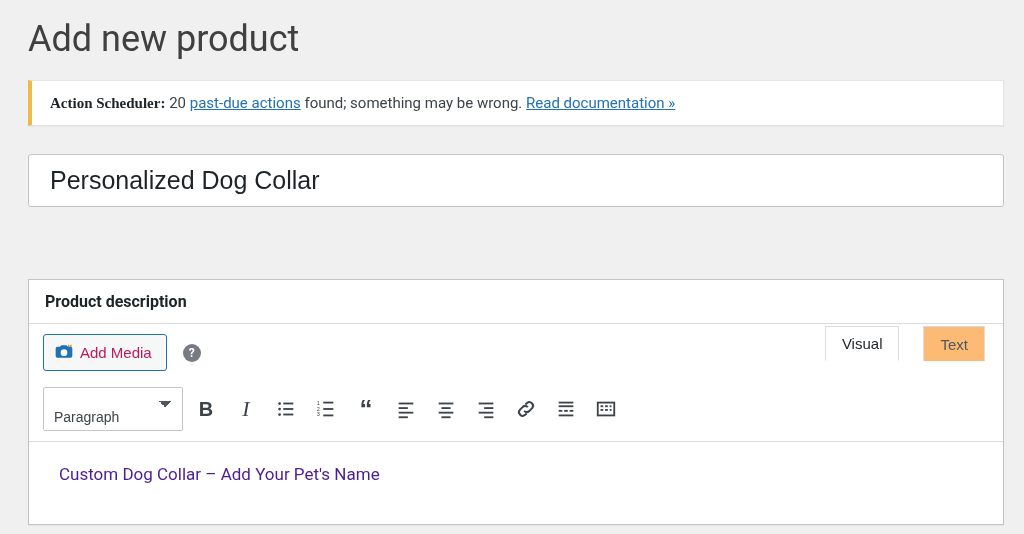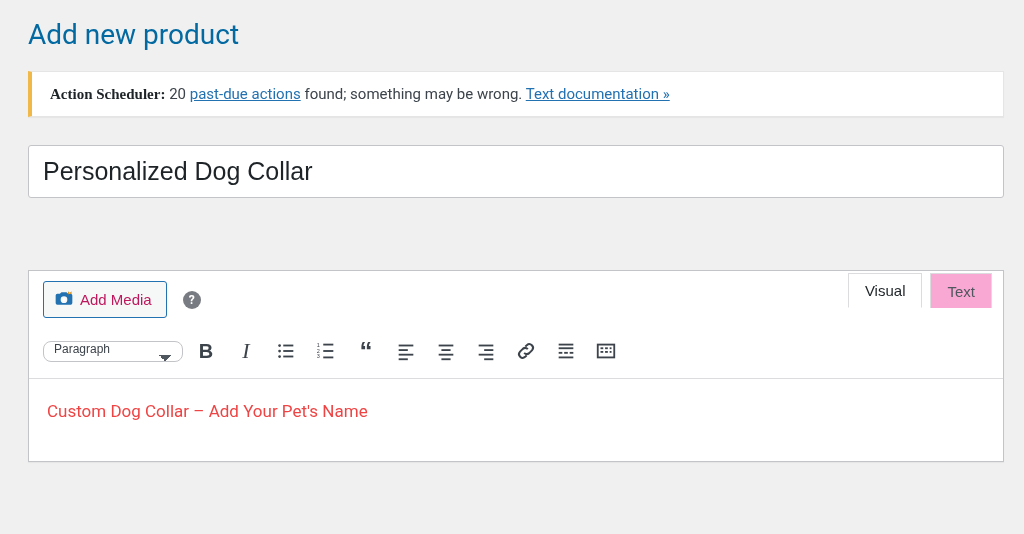--- a/index.html
+++ b/index.html
@@ -7,23 +7,23 @@
     font-family: -apple-system, BlinkMacSystemFont, "Segoe UI", Roboto, sans-serif;
     background: #f0f0f1;
     color: #1d2327;
     font-size: 13px;
     width: 1024px;
     height: 534px;
     overflow: hidden;
     padding: 0 20px 0 28px;
   }
   .page-title {
-    font-size: 28px;
+    font-size: 36px;
     font-weight: 400;
-    color: #0369a1;
+    color: #404040;
     padding: 18px 0 20px 0;
   }
   .notice {
     background: #fff;
     border-left: 4px solid #f0b849;
     box-shadow: 0 1px 1px rgba(0,0,0,0.04);
     border-top: 1px solid #e5e5e5;
     border-right: 1px solid #e5e5e5;
     border-bottom: 1px solid #e5e5e5;
     padding: 13px 18px;
@@ -32,21 +32,21 @@
     color: #3c434a;
   }
   .notice strong { font-weight: 600; color: #1d2327; font-family: Liberation Serif, serif;}
   .notice a { color: #2271b1; text-decoration: underline; }
   .title-input {
     width: 100%;
     background: #fff;
     border: 1px solid #c3c4c7;
     border-radius: 3px;
     font-size: 25px;
-    padding: 8px 14px;
+    padding: 8px 21px;
     line-height: 1.4;
     color: #1d2327;
     outline: none;
   }
   .editor-box {
     margin-top: 72px;
     background: #fff;
     border: 1px solid #c3c4c7;
     box-shadow: 0 1px 1px rgba(0,0,0,0.04);
   }
@@ -87,27 +87,27 @@
     color: #fff;
     display: inline-flex;
     align-items: center;
     justify-content: center;
     font-size: 12px;
     font-weight: bold;
     cursor: pointer;
   }
   .editor-tabs {
     position: absolute;
-    right: 11px;
+    right: 18px;
     top: 2px;
     display: flex;
-    gap: 8px;
+    gap: 24px;
   }
   .editor-tab {
-    background: #f9a8d4;
+    background: #fdba74;
     border: 1px solid #dcdcde;
     border-bottom: none;
     color: #50575e;
     font-size: 15px;
     padding: 8px 16px;
     cursor: pointer;
   }
   .editor-tab.active {
     background: #fff;
     border-bottom: 1px solid #fff;
@@ -118,24 +118,24 @@
     align-items: center;
     gap: 6px;
     padding: 10px 14px;
     border-bottom: 1px solid #dcdcde;
     margin-top: 6px;
   }
   .format-select {
     appearance: none;
     background: #fff;
     border: 1px solid #c3c4c7;
-    border-radius: 8px;
-    font-size: 12px;
+    border-radius: 2px;
+    font-size: 14px;
     color: #3c434a;
-    padding: 0 34px 5px 10px;
+    padding: 21px 34px 5px 10px;
     cursor: pointer;
     background-image: linear-gradient(45deg, transparent 50%, #50575e 50%), linear-gradient(135deg, #50575e 50%, transparent 50%);
     background-position: calc(100% - 17px) 13px, calc(100% - 11px) 13px;
     background-size: 6px 6px, 6px 6px;
     background-repeat: no-repeat;
     min-width: 140px;
   }
   .tb-btn {
     width: 34px;
     height: 34px;
@@ -145,43 +145,47 @@
     display: inline-flex;
     align-items: center;
     justify-content: center;
     cursor: pointer;
     font-size: 20px;
   }
   .tb-btn svg { width: 22px; height: 22px; fill: #3c434a; }
   .editor-content {
     padding: 22px 18px 40px 18px;
     font-size: 17px;
-    color: #ef4444;
+    color: #4c1d95;
     min-height: 80px;
     outline: none;
+    margin-left: 12px;
   }
 </style>
 </head>
 <body>
 
 
 
 <h1 class="page-title">Add new product</h1>
 
 <div class="notice">
   <strong>Action Scheduler:</strong>
   <span>20</span>
   <a href="#">past-due actions</a>
   <span>found; something may be wrong.</span>
-  <a href="#">Text documentation »</a>
+  <a href="#">Read documentation »</a>
 </div>
 
 <input type="text" class="title-input" value="Personalized Dog Collar" style="">
 
 <div class="editor-box">
+  <div class="editor-header">
+    <div class="editor-header-title">Product description</div>
+  </div>
 
   <div class="editor-media-row">
     <button class="add-media-btn">
       <span>
         <svg viewBox="0 0 24 24">
             <path fill="#2271b1" d="M4 7h3l2-2h6l2 2h3a2 2 0 012 2v9a2 2 0 01-2 2H4a2 2 0 01-2-2V9a2 2 0 012-2zm8 3a4 4 0 100 8 4 4 0 000-8z"></path>
             <circle cx="12" cy="14" r="2" fill="#fff"></circle>
             <path fill="#d98500" d="M17 4l2 2 2-2v4l-2-2-2 2z"></path>
           </svg>
       </span>

